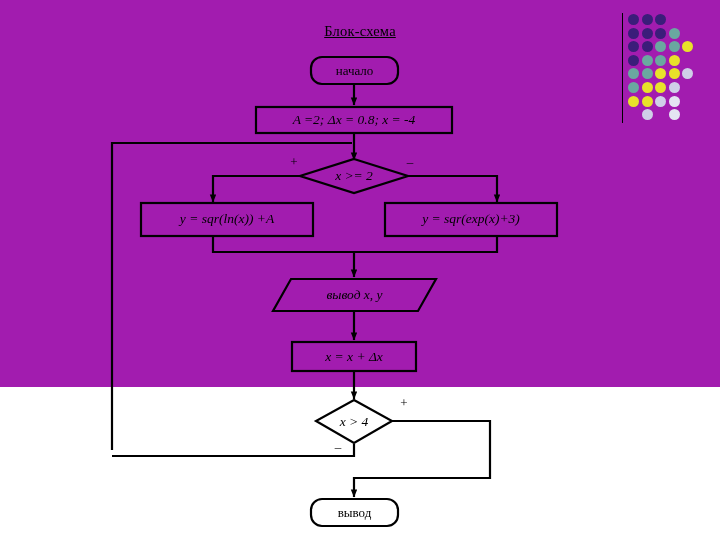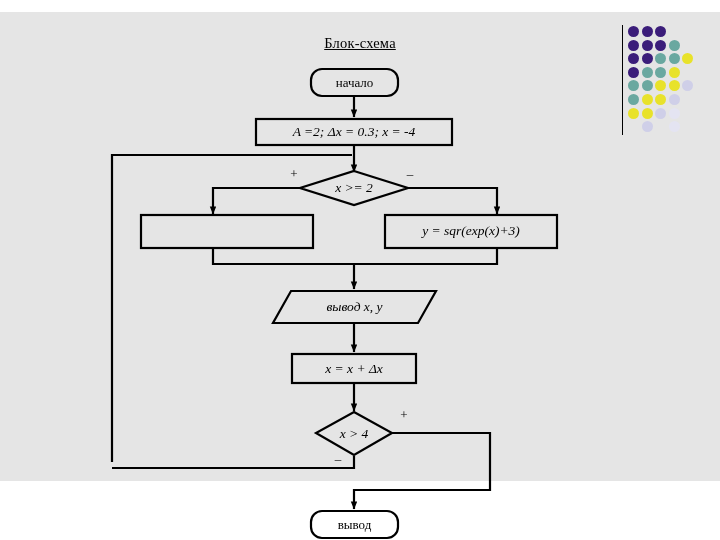--- a/index.html
+++ b/index.html
@@ -11,24 +11,24 @@
   body {
     width: 720px;
     height: 540px;
     position: relative;
     overflow: hidden;
     font-family: "Liberation Serif", "DejaVu Serif", serif;
     color: #000000;
   }
   #slide {
     position: absolute;
-    left: 0; top: 12px;
+    left: 0; top: 0;
     width: 720px;
-    height: 469px;
-    background: #e5e5e5;
+    height: 387px;
+    background: #a21caf;
   }
   
   #flow-svg {
     position: absolute;
     left: 0; top: 0;
     width: 720px;
     height: 540px;
   }
   
   .lbl {
@@ -133,24 +133,25 @@
       <polygon points="354,400 392,421 354,443 316,421"></polygon>
 
       <rect x="311" y="499" width="87" height="27" rx="11" ry="11"></rect>
     </g>
   </svg>
 
   <div class="lbl title-lbl" style="left:0; top:24px; width:720px;">Блок-схема</div>
 
   <div class="lbl shape-lbl" style="left:311px; top:64px; width:87px;text-align:center;">начало</div>
 
-  <div class="lbl italic-lbl" style="left:256px; top:113px; width:196px;">A =2; Δx = 0.3; x = -4</div>
+  <div class="lbl italic-lbl" style="left:256px; top:113px; width:196px;">A =2; Δx = 0.8; x = -4</div>
 
   <div class="lbl italic-lbl" style="left:304px; top:169px; width:100px;">x &gt;= 2</div>
 
+  <div class="lbl italic-lbl" style="left:141px; top:212px; width:172px;">y = sqr(ln(x)) +A</div>
 
   <div class="lbl italic-lbl" style="left:385px; top:212px; width:172px;">y = sqr(exp(x)+3)</div>
 
   <div class="lbl italic-lbl" style="left:282px; top:288px; width:145px;">вывод x, y</div>
 
   <div class="lbl italic-lbl" style="left:292px; top:350px; width:124px;">x = x + Δx</div>
 
   <div class="lbl italic-lbl" style="left:322px; top:415px; width:64px;">x &gt; 4</div>
 
   <div class="lbl shape-lbl" style="left:311px; top:506px; width:87px;">вывод</div>

